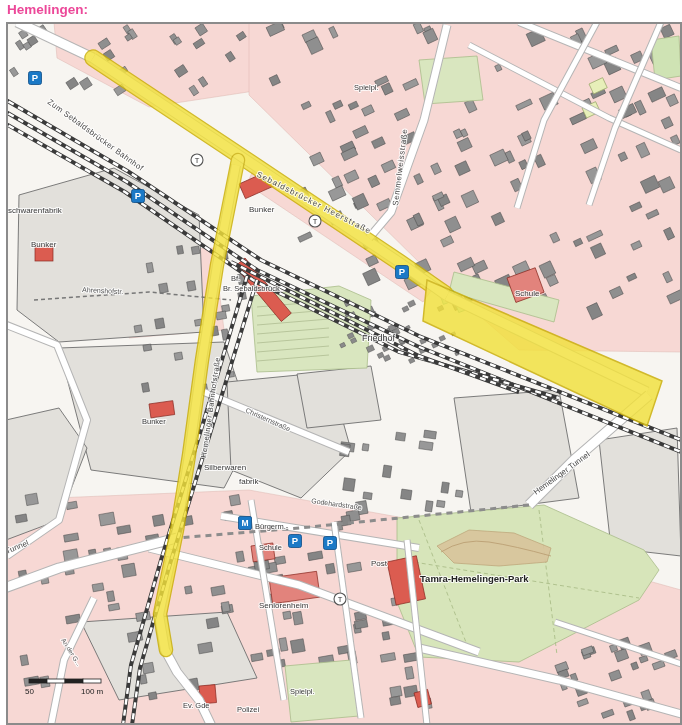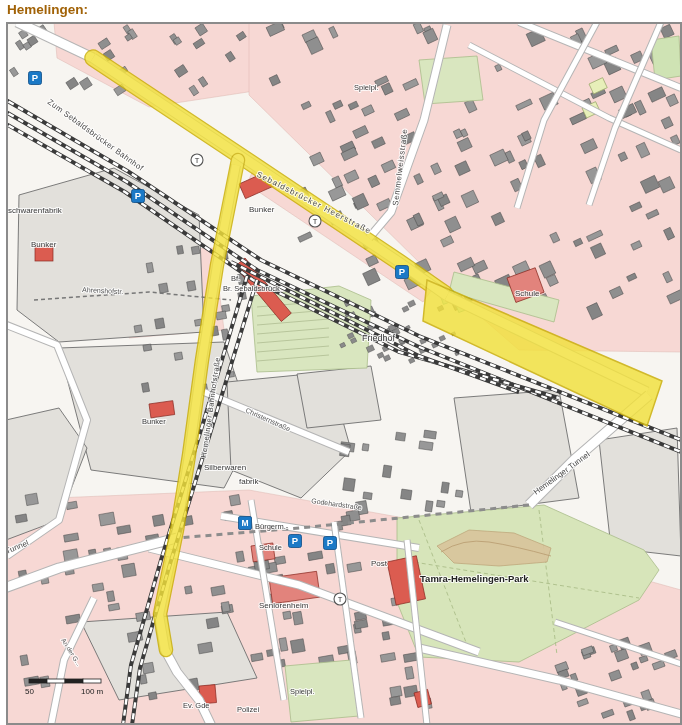--- a/index.html
+++ b/index.html
@@ -1,18 +1,18 @@
 <!DOCTYPE html>
 <html><head>
 <meta charset="utf-8">
 <style>
   html,body{margin:0;padding:0;background:#fff;width:682px;height:725px;overflow:hidden;
     font-family:"Liberation Sans",sans-serif;}
   .page{position:relative;width:682px;height:725px;background:#fff;}
-  .page-title{position:absolute;left:7px;top:2px;font-size:13.5px;font-weight:bold;color:#a16207;}
+  .page-title{position:absolute;left:7px;top:2px;font-size:13.5px;font-weight:bold;color:#ec4899;}
   .map-frame{position:absolute;left:6px;top:22px;width:674px;height:701px;border:1px solid #8b8b8b;background:#f7f5f1;}
   svg text{font-family:"Liberation Sans",sans-serif;}
 </style>
 </head>
 <body>
 
 <div class="page">
   <div class="page-title">Hemelingen:</div>
   <div class="map-frame">
     <svg id="map" width="674" height="701" viewBox="8 23 674 701" xmlns="http://www.w3.org/2000/svg">

